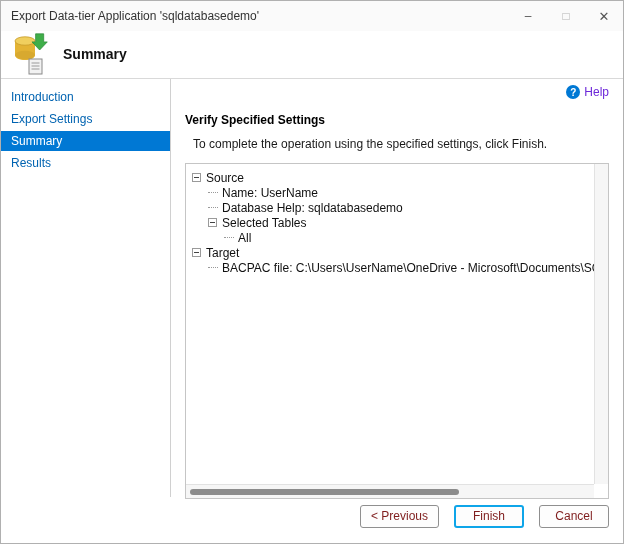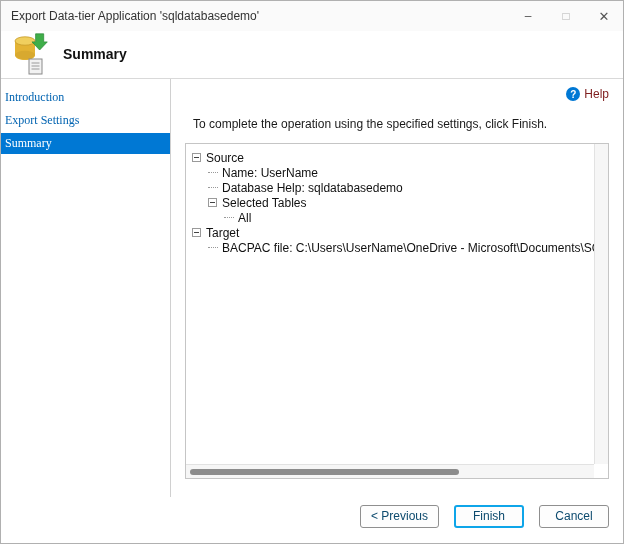--- a/index.html
+++ b/index.html
@@ -50,26 +50,25 @@
   
   .main { flex: 1; display: flex; min-height: 0; }
 
   .sidebar {
     width: 170px; flex: 0 0 170px;
     border-right: 1px solid #d0d0d0;
     padding-top: 8px;
     font-size: 12px;
   }
   .side-item {
-    padding: 3px 4px;
+    padding: 3px 10px;
     margin-bottom: 2px;
     color: #0063b1;
     cursor: pointer;
     white-space: nowrap;
-    font-family: Liberation Serif, serif;
   }
   .side-item.selected {
     background: #0078d4;
     color: #ffffff;
   }
 
   .content {
     flex: 1; display: flex; flex-direction: column;
     padding: 6px 14px 0 14px;
     min-width: 0;
@@ -78,21 +77,21 @@
     display: flex; justify-content: flex-end; align-items: center;
     height: 18px; margin-bottom: 4px;
   }
   .help-icon {
     width: 14px; height: 14px; border-radius: 50%;
     background: #0078d4; color: #ffffff;
     font-size: 10px; font-weight: bold;
     display: flex; align-items: center; justify-content: center;
     margin-right: 4px;
   }
-  .help-label { color: #7f1d1d; font-size: 12px; cursor: pointer; }
+  .help-label { color: #6d28d9; font-size: 12px; cursor: pointer; }
 
   .content-heading { font-size: 12px; font-weight: bold; margin: 10px 0 0 0; color: #000; }
   .content-instruction { font-size: 12px; margin: 10px 0 0 8px; color: #1a1a1a; }
 
   
   .tree-panel {
     margin-top: 12px;
     border: 1px solid #c5c5c5;
     background: #ffffff;
     height: 336px; flex: 0 0 336px;
@@ -154,21 +153,21 @@
     background: #ffffff;
   }
   .btn {
     min-width: 70px; height: 23px;
     padding: 2px 10px;
     font-size: 12px;
     font-family: "Liberation Sans", sans-serif;
     background: #fdfdfd;
     border: 1px solid #8f8f8f;
     border-radius: 3px;
-    color: #0c4a6e;
+    color: #7f1d1d;
     cursor: pointer;
   }
   .btn.primary { border: 2px solid #0ea5e9; }
 </style>
 </head>
 <body>
 
 <div class="window">
 
   <div class="titlebar">
@@ -194,29 +193,31 @@
     </svg>
     <div class="header-title">Summary</div>
   </div>
 
   <div class="main">
 
     <div class="sidebar">
       <div class="side-item">Introduction</div>
       <div class="side-item">Export Settings</div>
       <div class="side-item selected">Summary</div>
+      <div class="side-item">Results</div>
     </div>
 
     <div class="content">
 
       <div class="help-row">
         <div class="help-icon">?</div>
         <div class="help-label">Help</div>
       </div>
 
+      <div class="content-heading">Verify Specified Settings</div>
       <div class="content-instruction">To complete the operation using the specified settings, click Finish.</div>
 
       <div class="tree-panel">
         <div class="tree-content">
 
           <div class="tree-row indent-0">
             <span class="expander"></span>
             <span>Source</span>
           </div>
 

